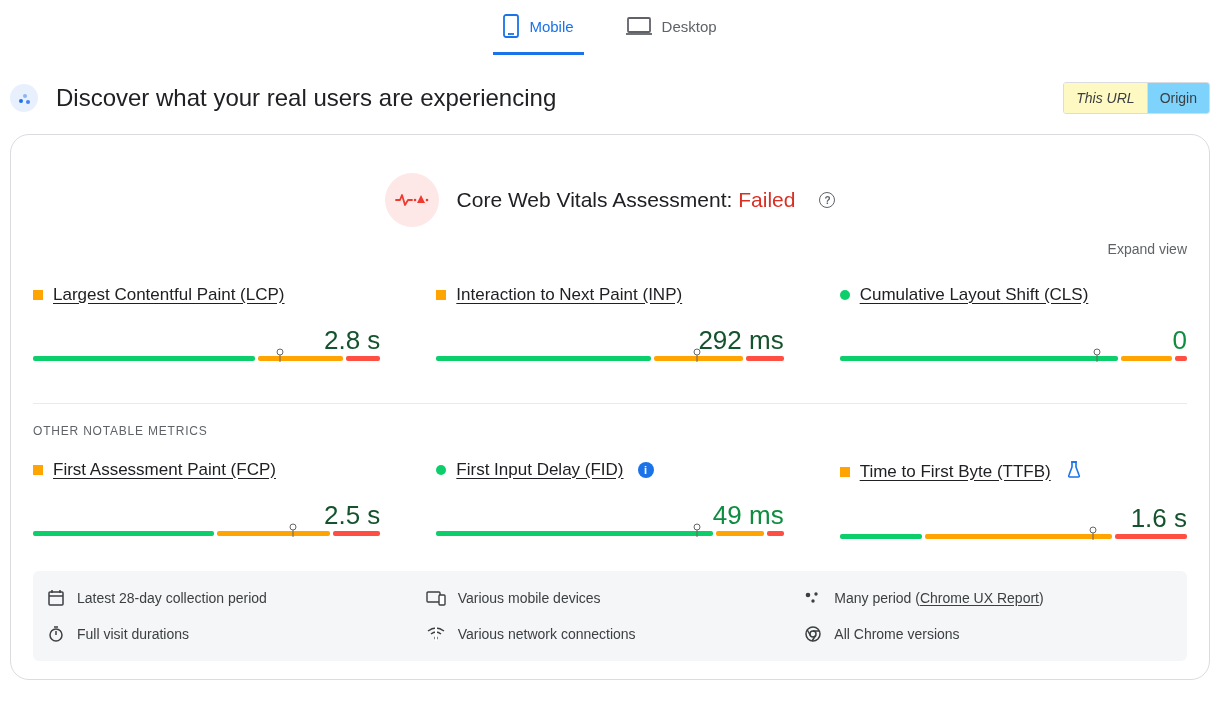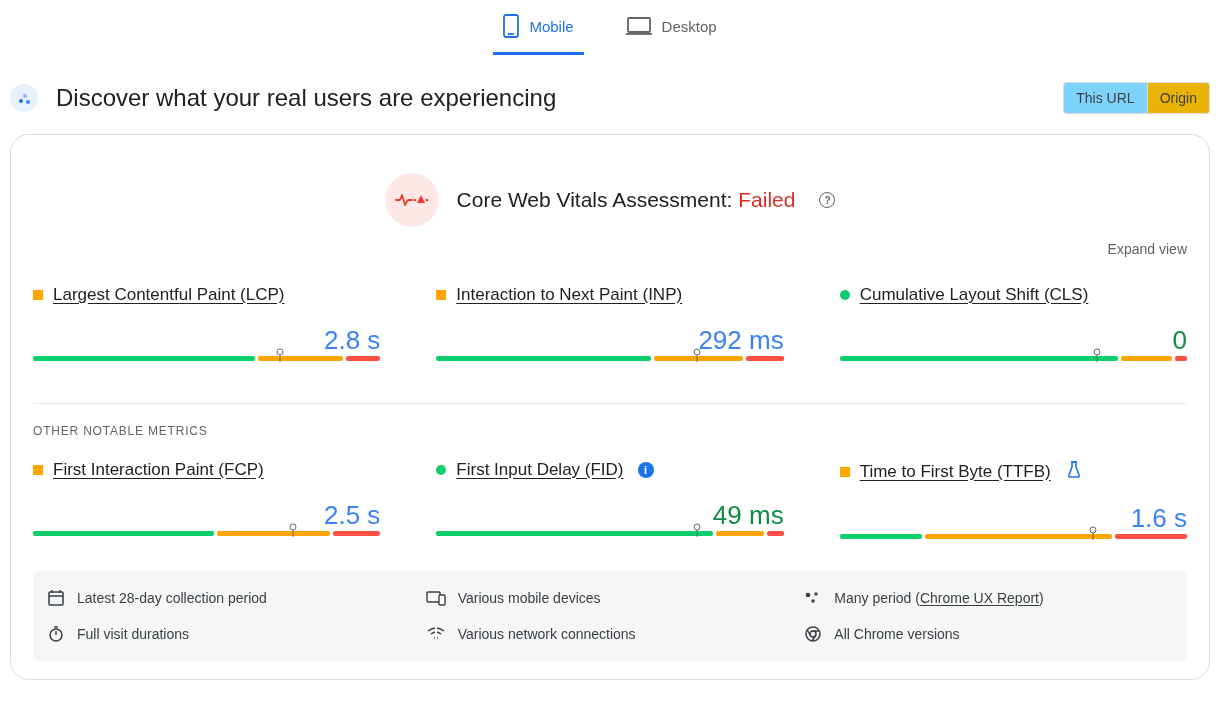--- a/index.html
+++ b/index.html
@@ -53,24 +53,24 @@
 .scope-toggle {
   display: flex;
   border: 1px solid #dadce0;
   border-radius: 3px;
   overflow: hidden;
   font-size: 14px;
 }
 .scope-btn {
   padding: 7px 12px;
   cursor: pointer;
-  background: #eab308;
+  background: #7dd3fc;
   color: #3c4043;
 }
-.scope-btn.active { background: #7dd3fc; }
+.scope-btn.active { background: #fef9c3; font-style: italic; }
 .scope-btn:not(:last-child){border-right:1px solid #dadce0;}
 .card {
   margin: 8px 10px 0 10px;
   border: 1px solid #dadce0;
   border-radius: 19px;
   padding: 22px 22px 18px 22px;
 }
 .assessment {
   display: flex;
   justify-content: center;
@@ -128,21 +128,21 @@
 .flask-icon {
   color:#1a73e8;font-size:18px;margin-left:6px;
 }
 .metric-value {
   text-align: right;
   font-size: 26px;
   font-weight: 400;
   margin-top: 20px;
   margin-bottom: -4px;
 }
-.metric-value.orange { color:#3b82f6; }
+.metric-value.orange { color:#14532d; }
 .metric-value.green { color:#0e8c3f; }
 .bar-wrap { position:relative; margin-top:4px; }
 .bar { display:flex; height:5px; border-radius:2px; overflow:visible; }
 .seg { height:5px; border-radius:2px; margin-right:3px; }
 .seg:last-child { margin-right:0; }
 .seg.g { background:#0cce6b; }
 .seg.o { background:#ffa400; }
 .seg.r { background:#ff4e42; }
 .marker {
   position:absolute; top:-8px; width:1px;
@@ -304,21 +304,21 @@
 
   <div class="divider"></div>
 
   <div class="section-label">OTHER NOTABLE METRICS</div>
 
   <div class="metrics-grid">
 
     <div class="metric">
       <div class="metric-name-row">
         <span class="status-sq orange"></span>
-        <span class="metric-name">First Interaction Paint (FCP)</span>
+        <span class="metric-name">First Assessment Paint (FCP)</span>
       </div>
       <div class="metric-value orange">2.5 s</div>
       <div class="bar-wrap">
         <div class="marker" style="left:75%">
             <svg width="10" height="14">
               <circle cx="5" cy="4" r="3" fill="#fff" stroke="#666" stroke-width="1"></circle>
               <line x1="5" y1="7" x2="5" y2="14" stroke="#666" stroke-width="1"></line>
             </svg>
           </div>
         <div class="bar">

